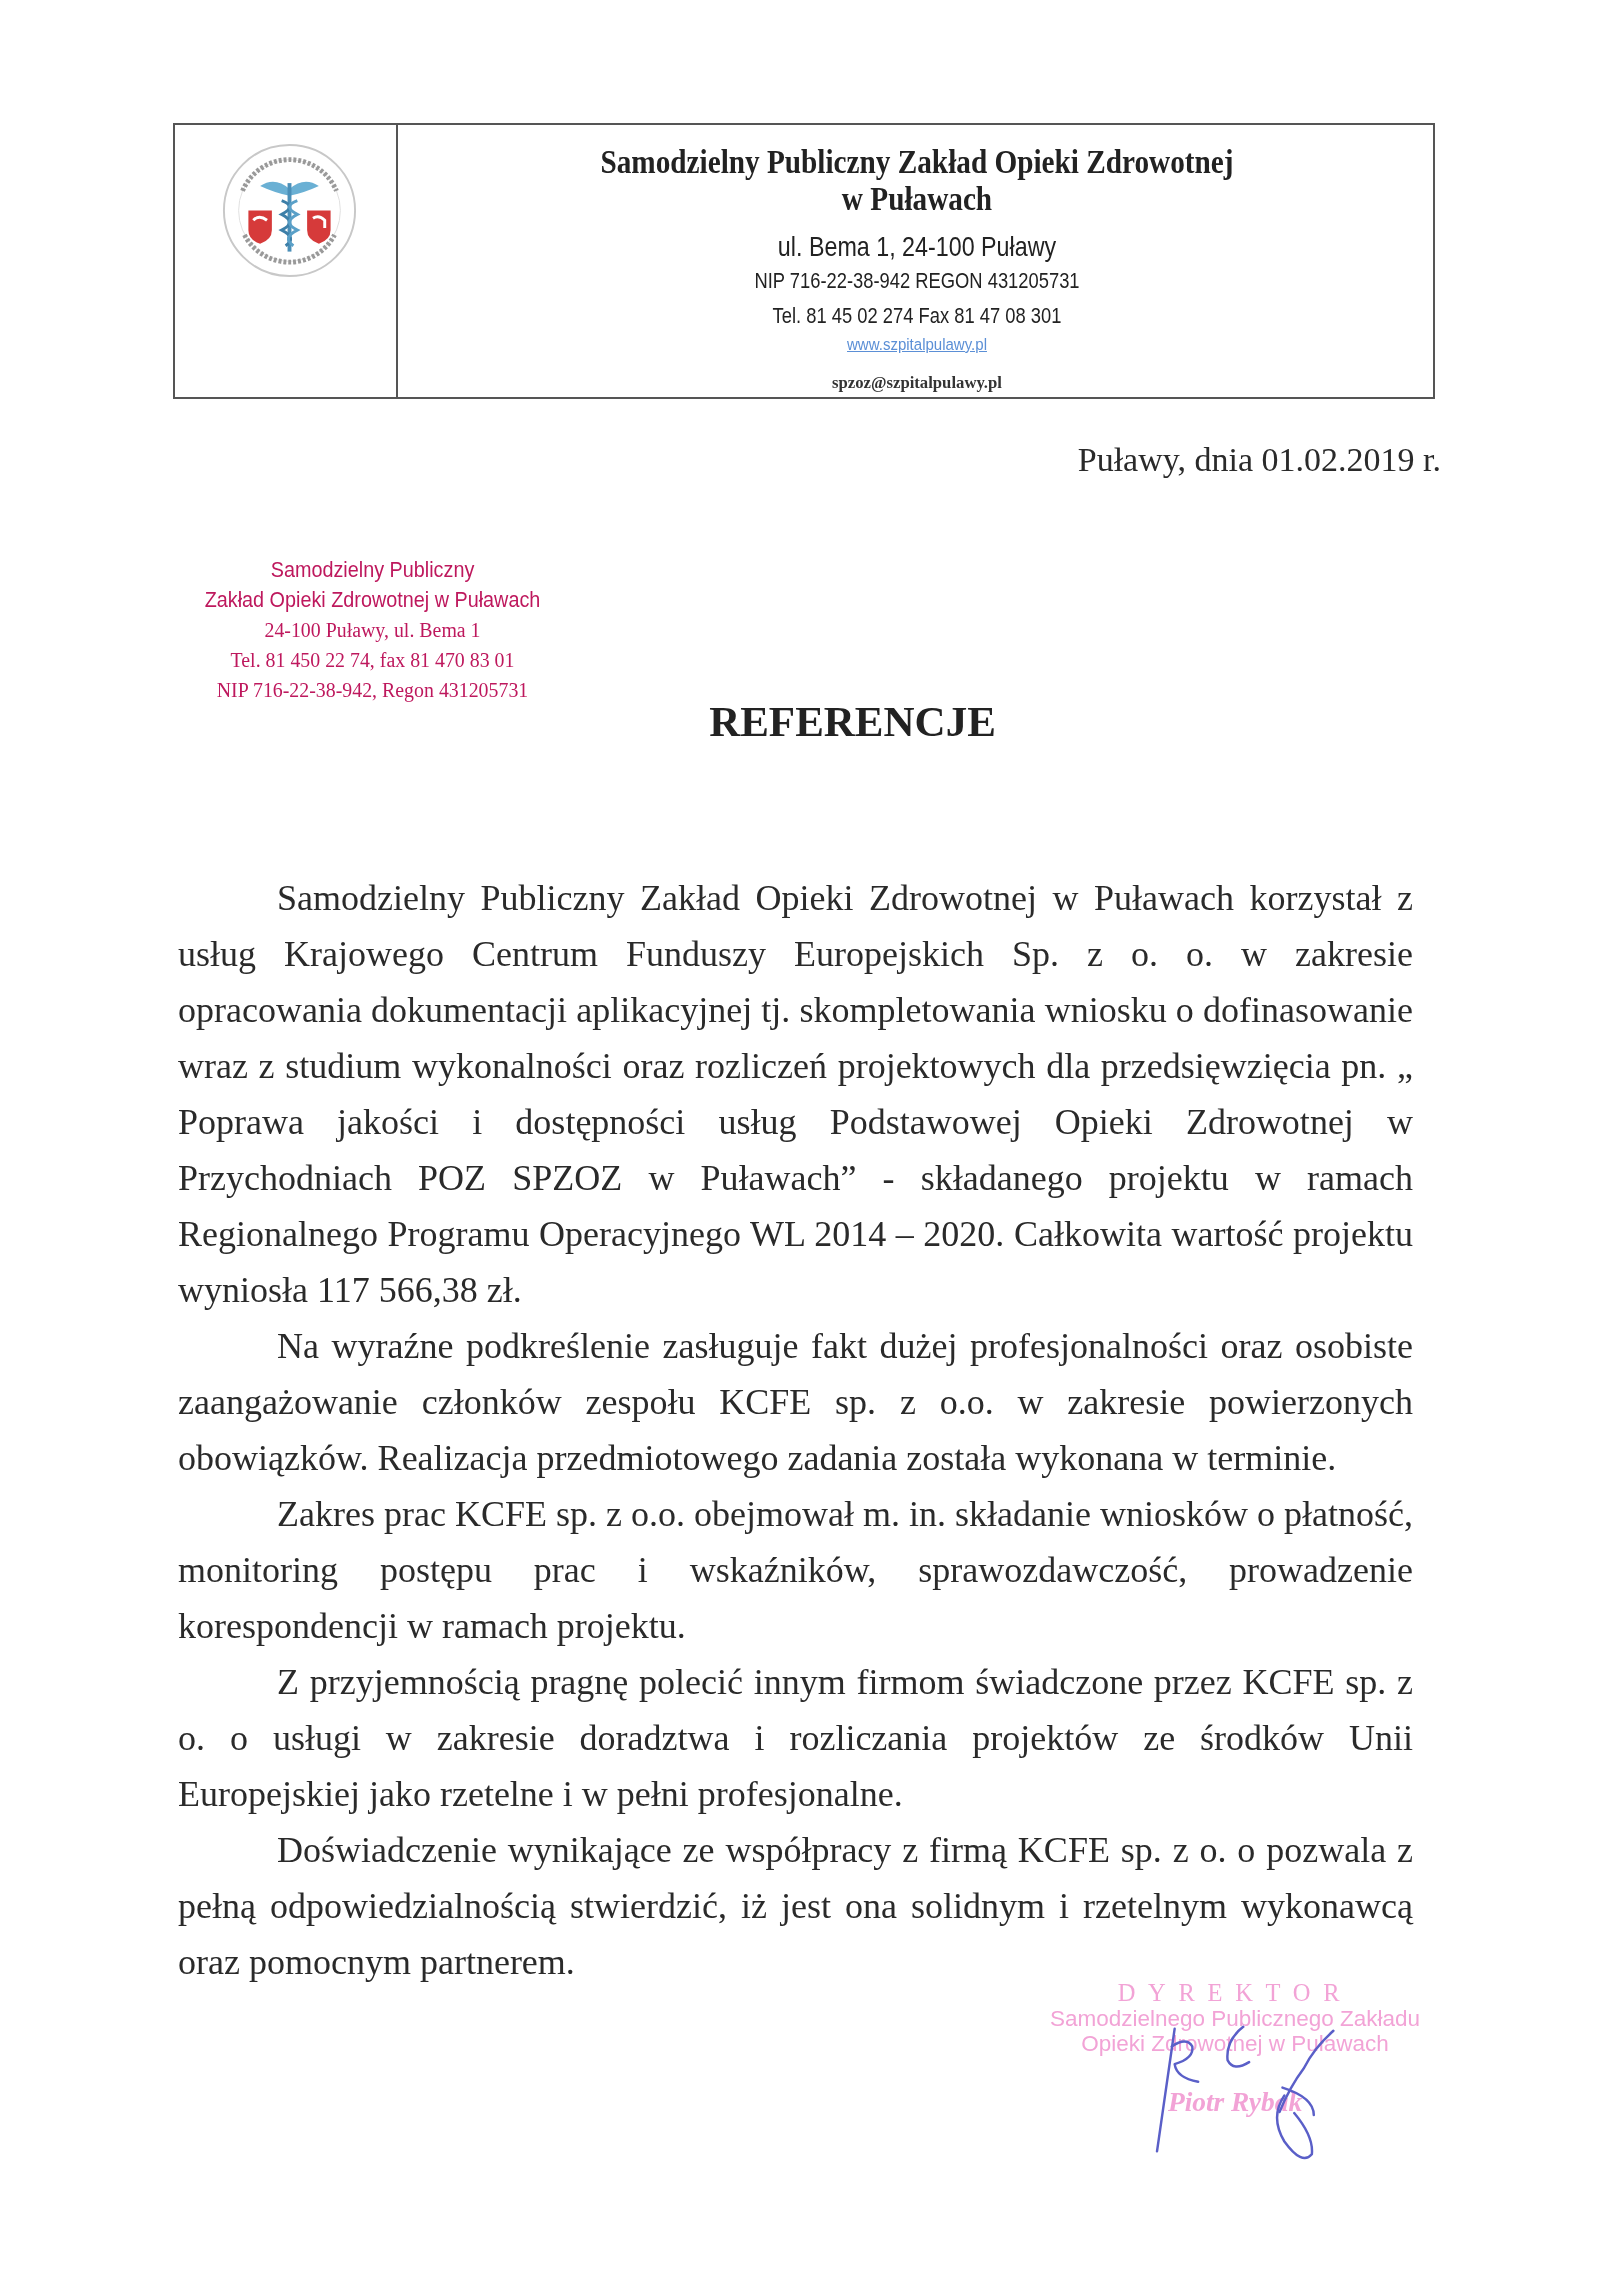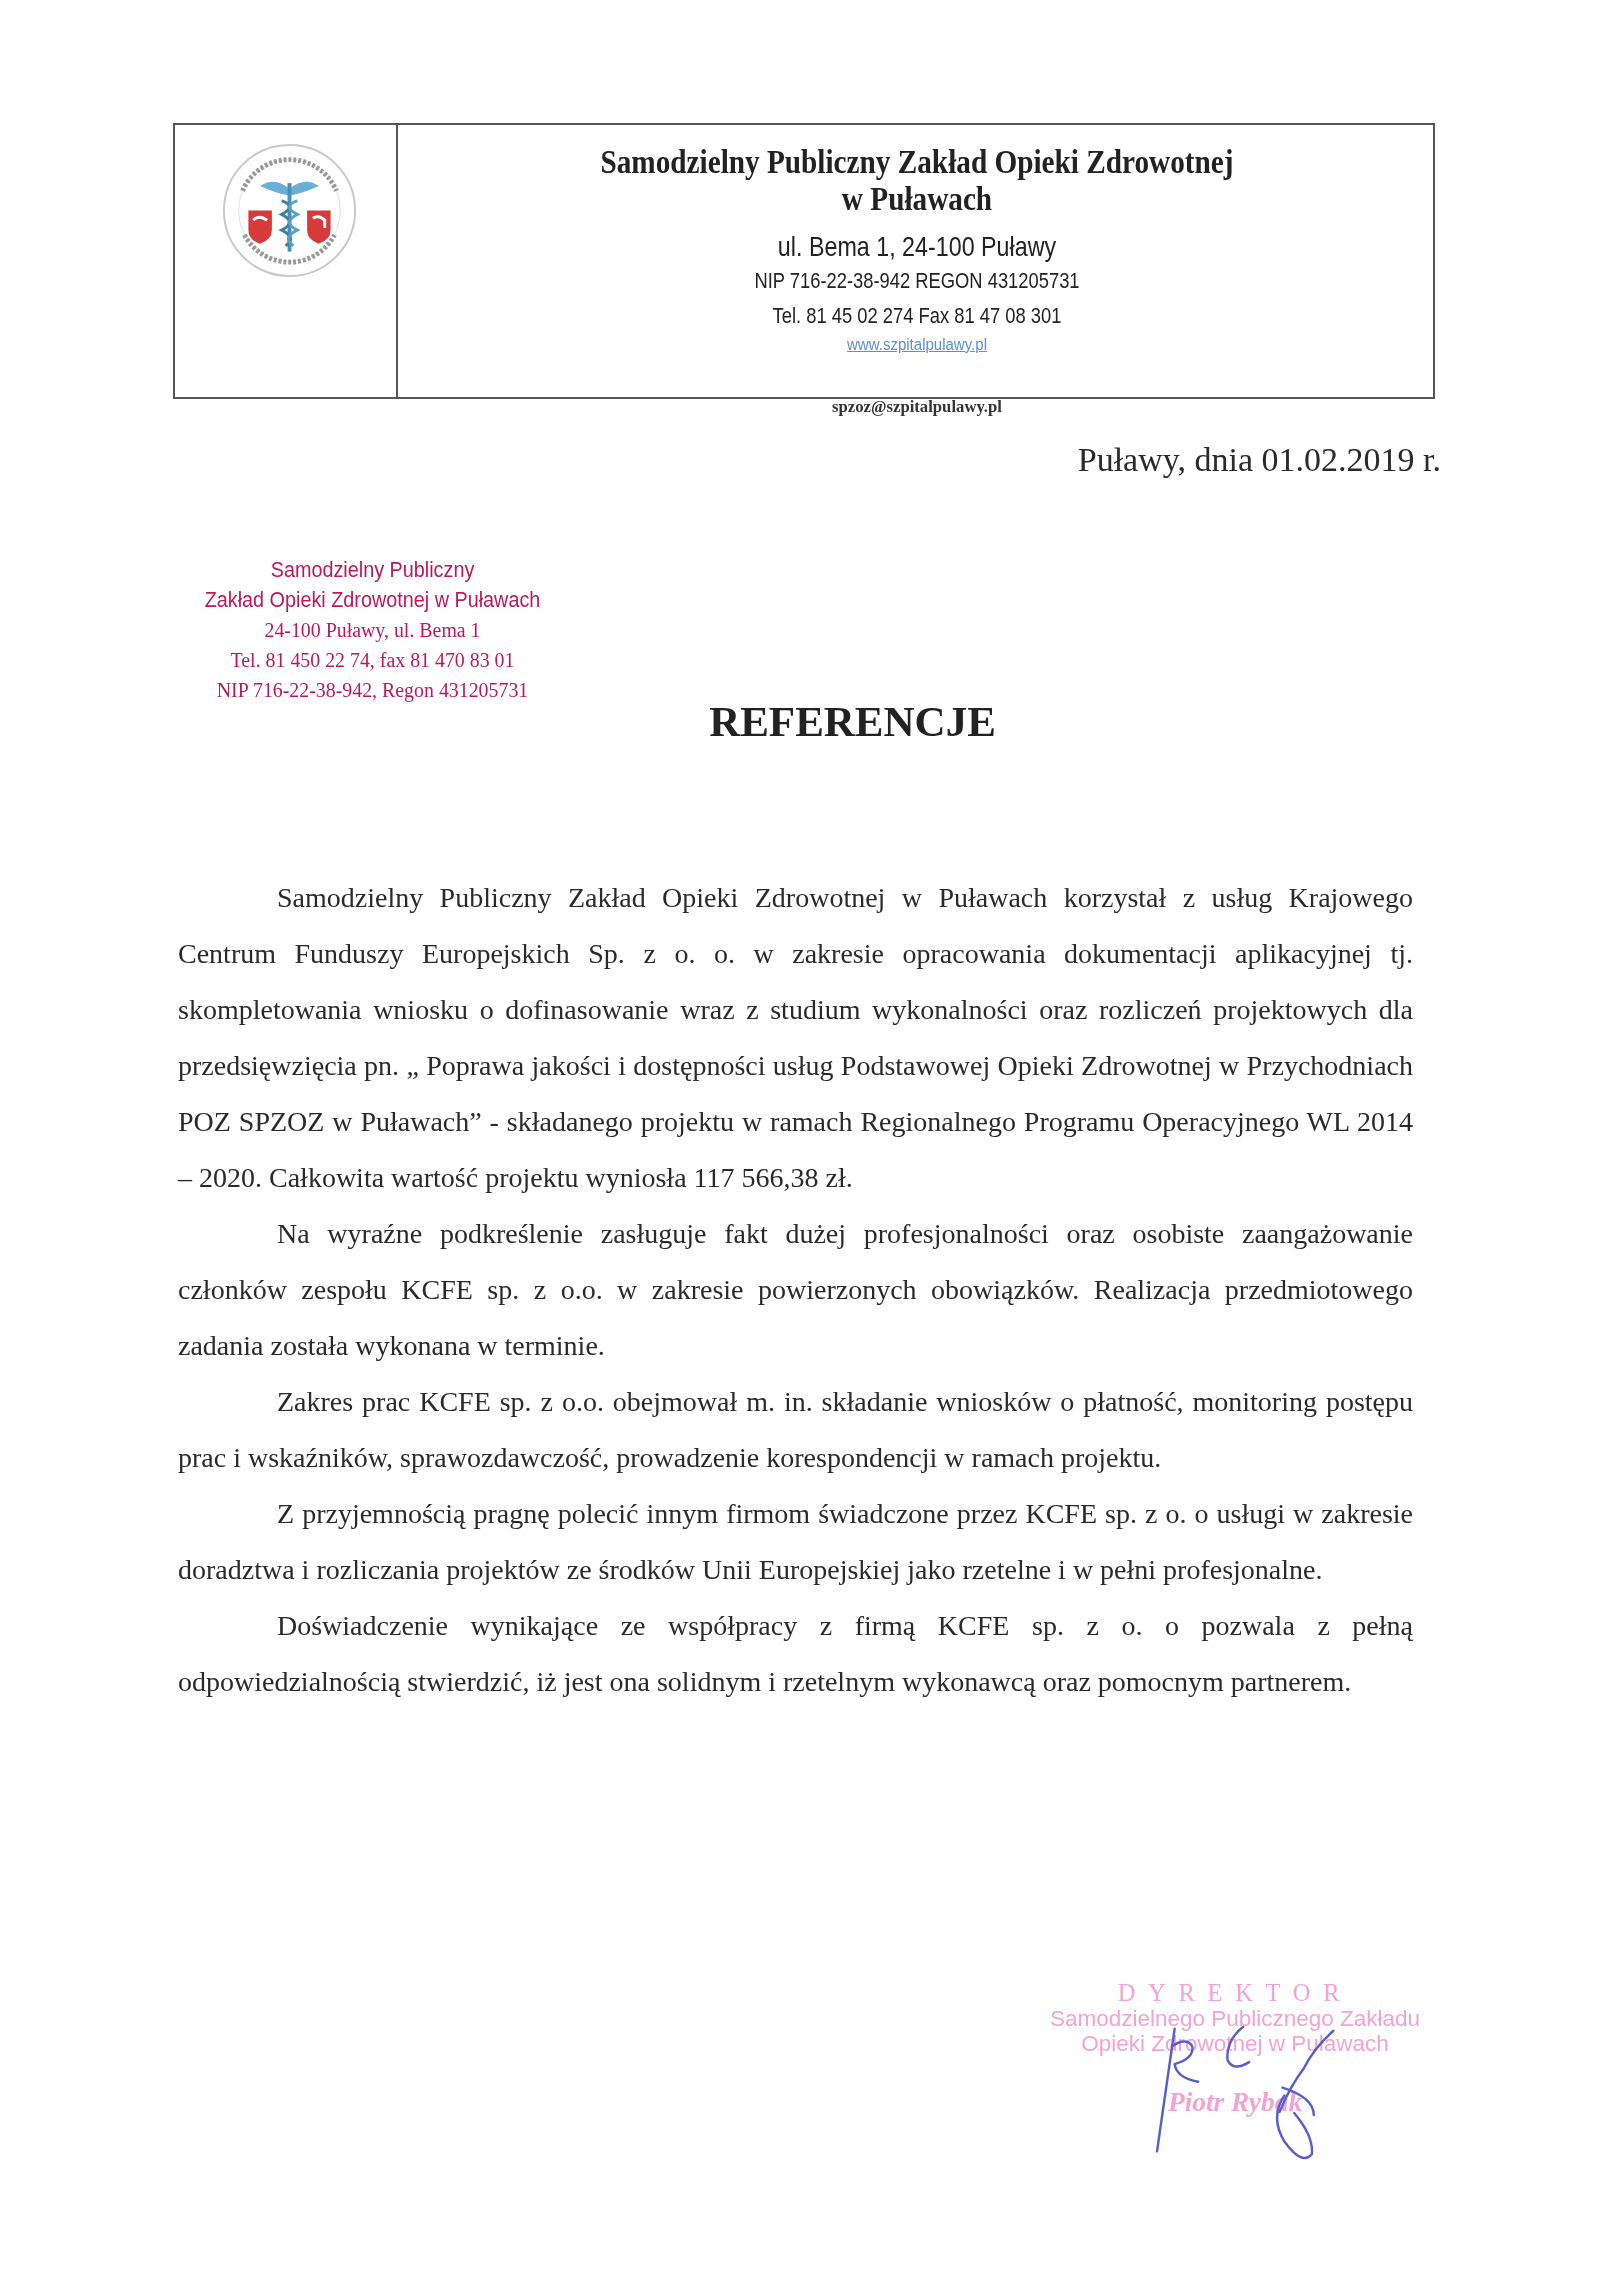--- a/index.html
+++ b/index.html
@@ -10,36 +10,36 @@
   #header-box { left:173px; top:123px; width:1262px; height:276px; border:2px solid #555; box-sizing:border-box; }
   #header-divider { left:396px; top:123px; width:2px; height:276px; background:#555; }
   #logo { left:221px; top:142px; width:137px; height:137px; }
   .hdr { left:398px; width:1038px; text-align:center; white-space:nowrap; }
   #hdr-title1 { top:143px; font-family:"Liberation Serif", serif; font-weight:bold; font-size:34px; transform:scaleX(0.86); color:#222; }
   #hdr-title2 { top:180px; font-family:"Liberation Serif", serif; font-weight:bold; font-size:34px; transform:scaleX(0.86); color:#222; }
   #hdr-address { top:231px; font-family:"Liberation Sans", sans-serif; font-size:27.4px; transform:scaleX(0.85); color:#222; }
   #hdr-ids { top:268px; font-family:"Liberation Sans", sans-serif; font-size:21.6px; transform:scaleX(0.85); color:#222; }
   #hdr-phone { top:303px; font-family:"Liberation Sans", sans-serif; font-size:21.6px; transform:scaleX(0.85); color:#222; }
   #hdr-www { top:335px; font-family:"Liberation Sans", sans-serif; font-size:16.7px; transform:scaleX(0.9); color:#5b8fd6; text-decoration:underline; }
-  #hdr-email { top:373px; font-family:"Liberation Serif", serif; font-weight:bold; font-size:16.7px; color:#333;margin-top:24px; }
+  #hdr-email { top:373px; font-family:"Liberation Serif", serif; font-weight:bold; font-size:16.7px; color:#333; }
 
   
   #date { left:1054px; width:387px; top:441px; text-align:right; font-size:34px; color:#2a2a2a; }
 
   
   #stamp { left:157px; top:555px; width:431px; text-align:center; color:#be185d; }
   #stamp div { height:30px; line-height:30px; white-space:nowrap; }
   .stamp-sans { font-family:"Liberation Sans", sans-serif; font-size:22.5px; transform:scaleX(0.88); }
   .stamp-serif { font-family:"Liberation Serif", serif; font-size:21.6px; transform:scaleX(0.92); }
 
   
   #doc-title { left:588px; width:529px; top:667px; text-align:center; font-weight:bold; font-size:43px; letter-spacing:0px; color:#222;margin-top:30px; }
 
   
-  #body-text { left:178px; top:870px; width:1235px; font-size:28px; line-height:56px; text-align:justify; color:#2a2a2a; }
+  #body-text { left:178px; top:870px; width:1235px; font-size:36px; line-height:56px; text-align:justify; color:#2a2a2a; }
   #body-text p { margin:0; text-indent:99px; }
 
   
   #sig-stamp { left:1029px; top:1980px; width:412px; text-align:center; color:#f2a3d6; }
   #sig-title { font-family:"Liberation Serif", serif; font-size:24.5px; letter-spacing:12.7px; height:25.5px; line-height:25.5px; }
   #sig-org1 { font-family:"Liberation Sans", sans-serif; font-size:22.5px; height:25.5px; line-height:25.5px; }
   #sig-org2 { font-family:"Liberation Sans", sans-serif; font-size:22.5px; height:25.5px; line-height:25.5px; }
   #sig-name { font-family:"Liberation Serif", serif; font-style:italic; font-weight:bold; font-size:27.4px; margin-top:30px; }
   #signature { left:1147px; top:2019px; width:216px; height:147px; }
 </style>

